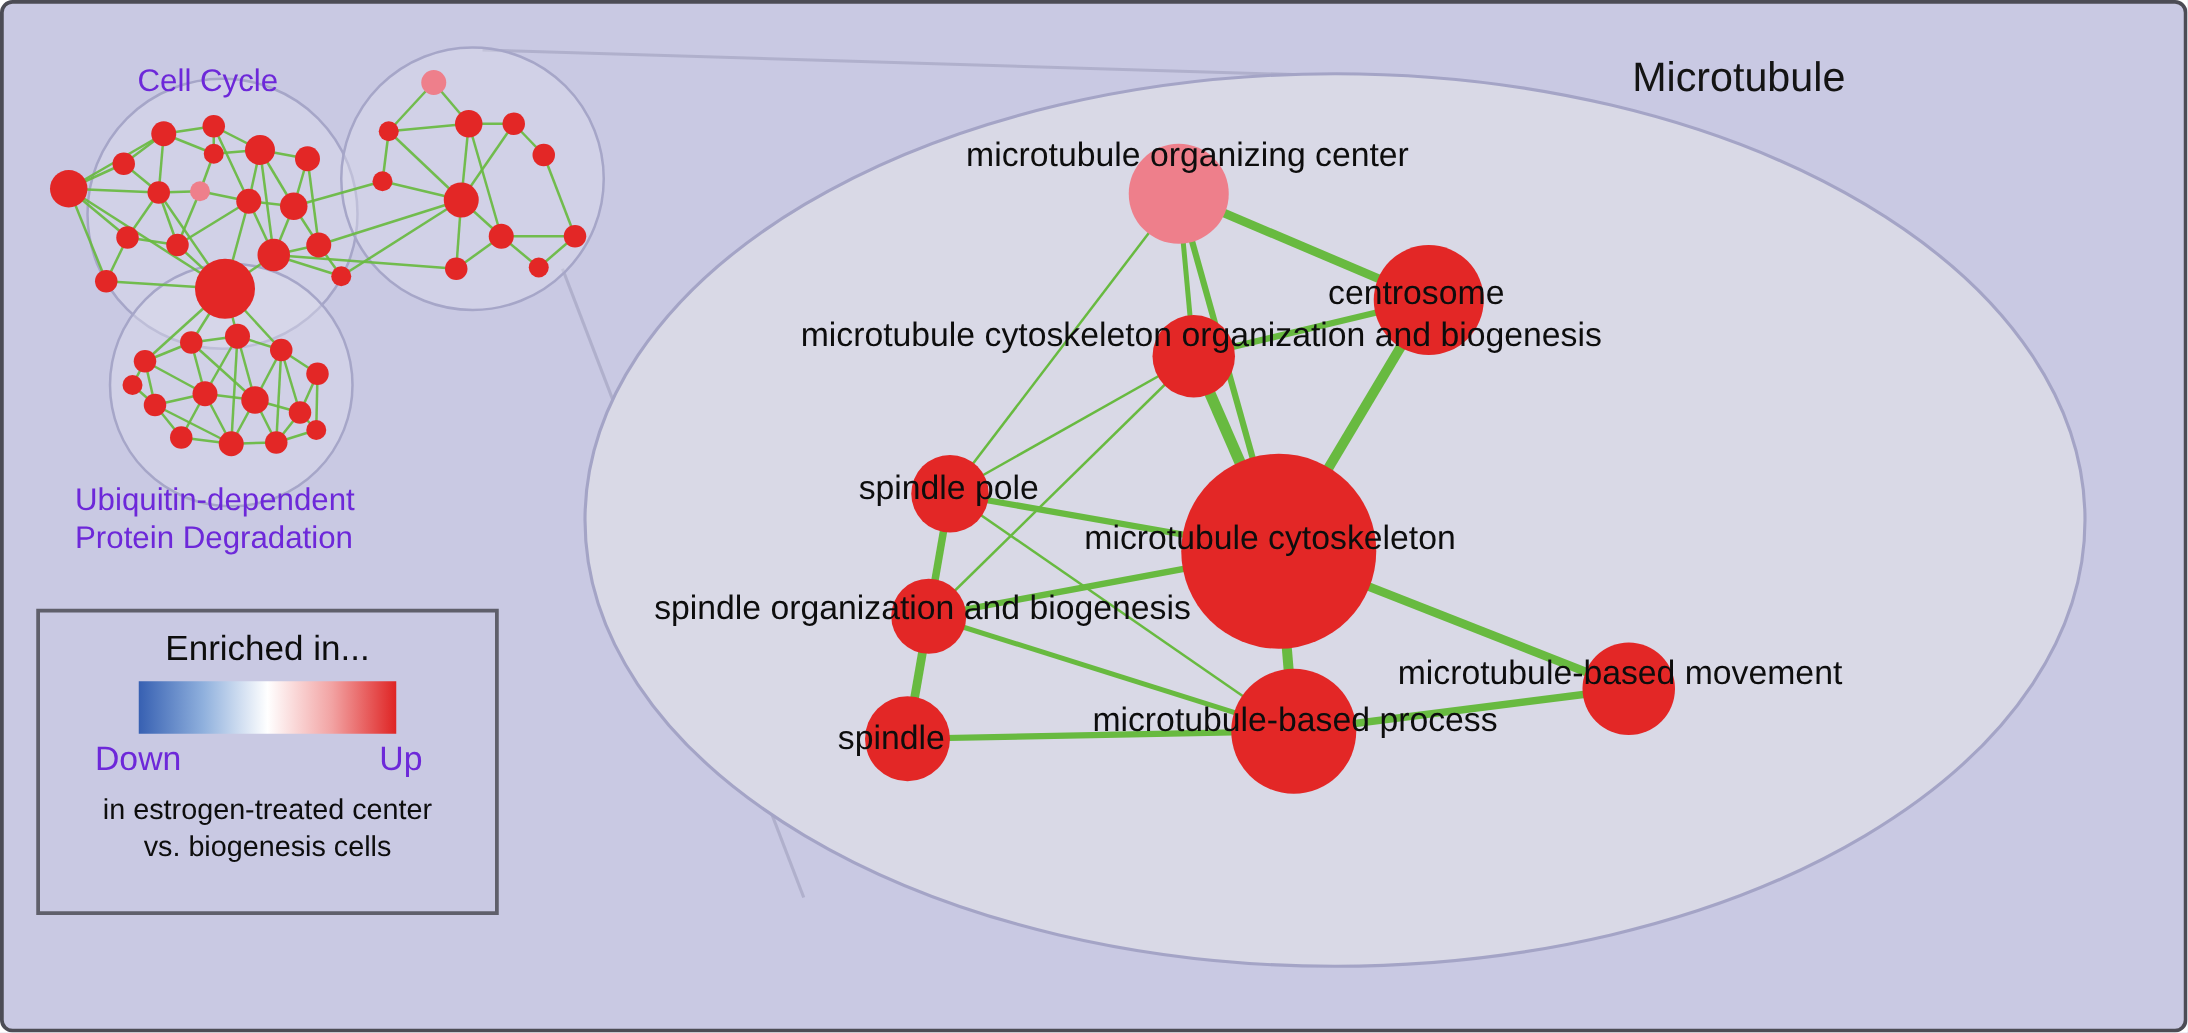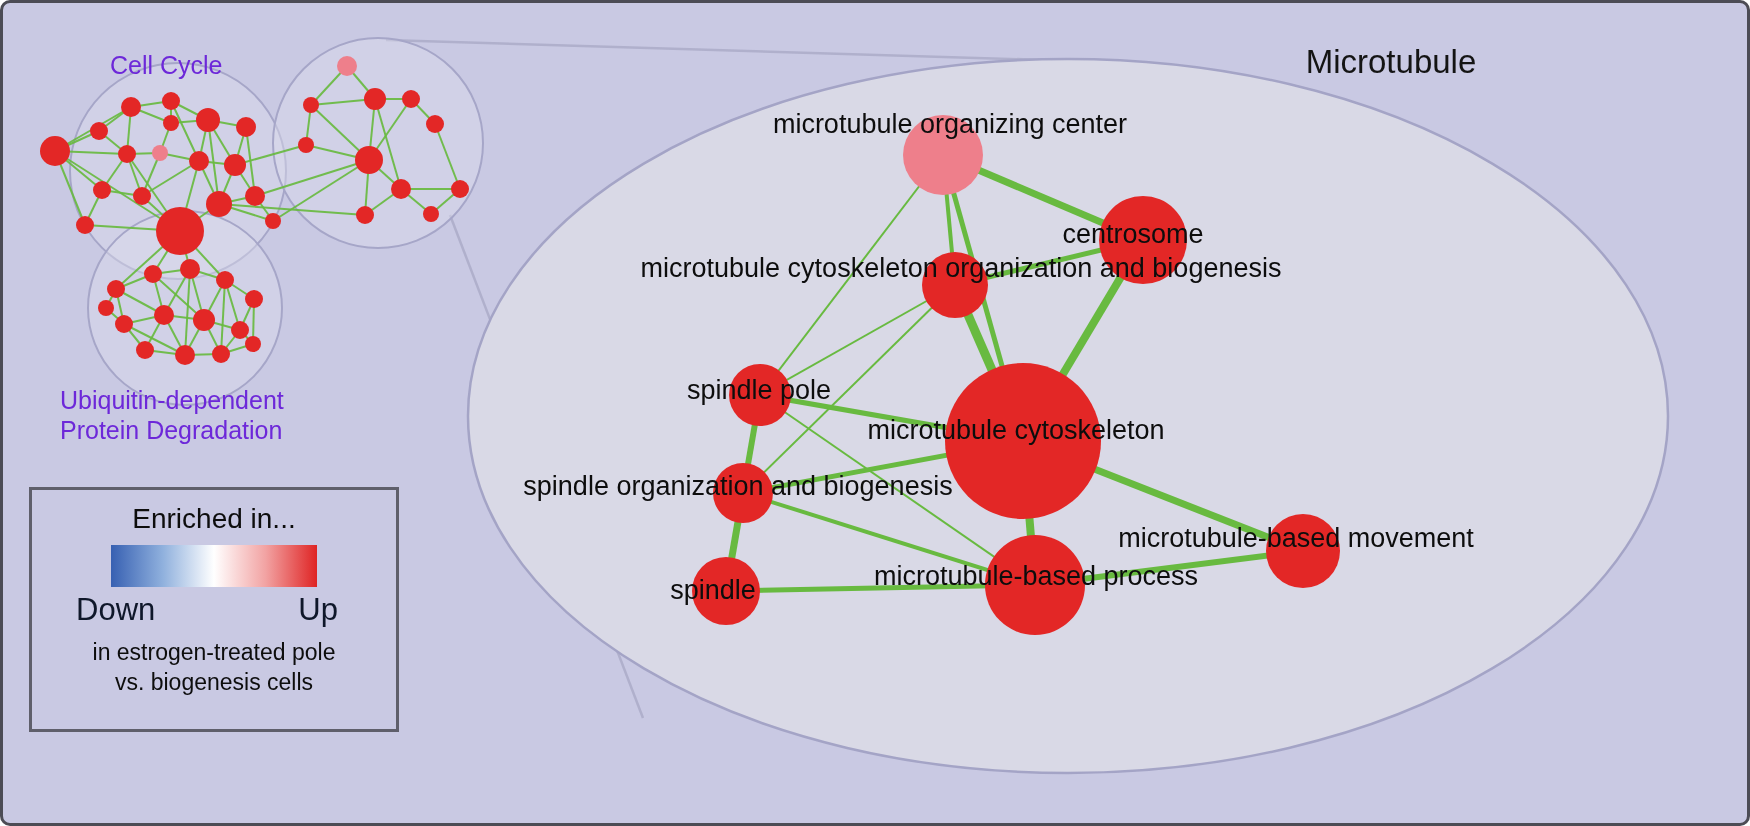--- a/index.html
+++ b/index.html
@@ -43,22 +43,22 @@
   }
   .legend-gradient{
     width:206px;height:42px;
     margin:10px auto 0 auto;
   }
   .legend-downup{
     display:flex;
     justify-content:space-between;
     padding:0 58px 0 44px;
     margin-top:5px;
-    font-size:31px;
-    color:#0f172a;
+    font-size:27px;
+    color:#6d28d9;
   }
   .legend-caption{
     margin-top:9px;
     text-align:center;
     font-size:23px;
     line-height:1.32;
     color:#0d0d0d;
   }
 </style>
 </head>
@@ -269,18 +269,18 @@
   </div>
 
   <div class="legend-box">
     <div class="legend-title">Enriched in...</div>
     <div class="legend-gradient" style="background: linear-gradient(to right, rgb(55, 96, 178), rgb(143, 176, 221), rgb(255, 255, 255), rgb(242, 163, 163), rgb(223, 36, 36));"></div>
     <div class="legend-downup">
       <span>Down</span>
       <span>Up</span>
     </div>
     <div class="legend-caption">
-      <div>in estrogen-treated pole</div>
+      <div>in estrogen-treated center</div>
       <div>vs. biogenesis cells</div>
     </div>
   </div>
 
 </div>
 
 </body></html>

